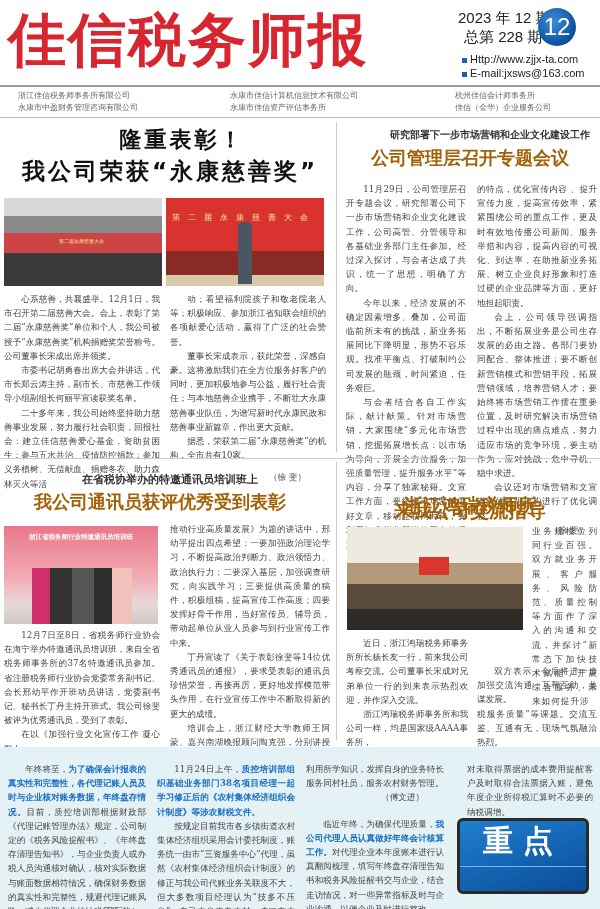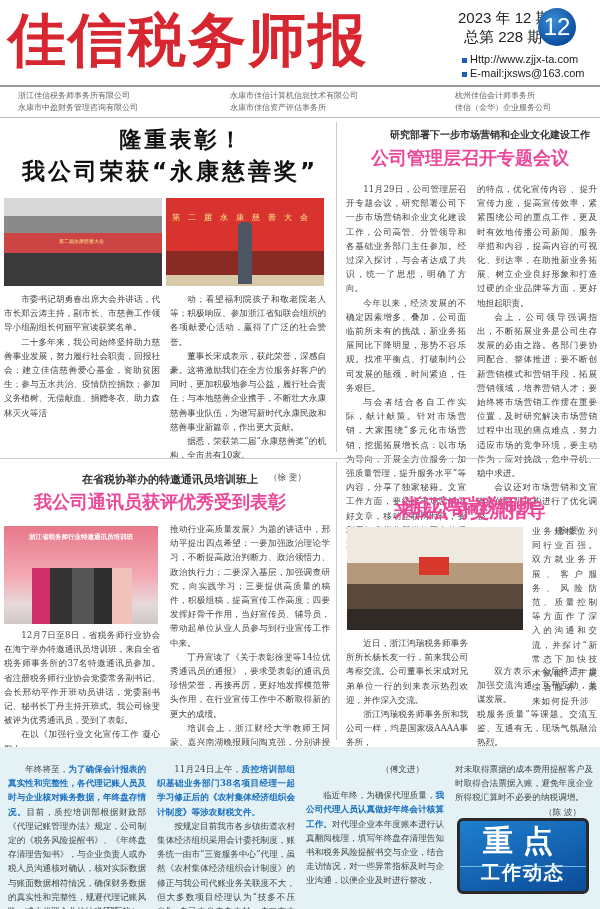--- a/index.html
+++ b/index.html
@@ -12,21 +12,21 @@
   .contact .sq { display: inline-block; width: 5px; height: 5px; background: #1a5fb4; margin-right: 3px; vertical-align: middle; }
   .rule-top { left: 0; top: 85px; width: 600px; height: 2px; background: #999; }
   .firms { top: 90px; font-family: "DejaVu Sans", sans-serif; font-size: 8px; color: #666; line-height: 12px; }
   .rule-2 { left: 0; top: 117px; width: 600px; height: 1px; background: #bbb; }
   .h1a { left: 0; width: 340px; text-align: center; font-family: "DejaVu Sans", sans-serif; font-weight: bold; color: #111; }
   .photo { background: #777; overflow: hidden; }
   .body-text { font-size: 8.6px; line-height: 14.2px; color: #444; text-align: justify; }
   .body-text p { text-indent: 2em; }
   .sig { text-align: right; padding-right: 20px; }
   .sub-head { font-family: "DejaVu Sans", sans-serif; font-weight: bold; color: #333; text-align: center; }
-  .blue-head { font-family: Liberation Sans, sans-serif; font-weight: bold; color: #ec4899; text-align: center; }
+  .blue-head { font-family: Liberation Sans, sans-serif; font-weight: bold; color: #a16207; text-align: center; }
   .vdiv { width: 1px; background: #ccc; }
   .bottom-panel { left: 0; top: 747px; width: 600px; height: 162px; background: #e4f2f5; }
   .hl { color: #1a6fc0; font-weight: bold; }
   .badge-box { left: 457px; top: 818px; width: 132px; height: 76px; border: 3px solid #2a2a2a; border-radius: 6px; background: linear-gradient(160deg, #1f7fcf, #0b4c98); overflow: hidden; }
   .badge-box .l1 { font-family: "DejaVu Sans", sans-serif; font-weight: bold; color: #fff; font-size: 30px; text-align: center; letter-spacing: 10px; line-height: 36px; margin-top: 2px; }
   .badge-box .l2 { font-family: "DejaVu Sans", sans-serif; font-weight: bold; color: #fff; font-size: 19px; text-align: center; letter-spacing: 2px; line-height: 26px; }
   .badge-box .line { position: absolute; left: 0; top: 45px; width: 100%; height: 1px; background: rgba(160,220,255,0.7); }
 </style>
 </head>
 <body>
@@ -62,20 +62,21 @@
 
 <div class="abs photo" style="left:4px; top:198px; width:158px; height:88px; background:linear-gradient(#d8d8d8 0 20%, #8a8a8a 20% 40%, #c44 40% 62%, #3a3a3a 62%);">
   <div style="position:absolute; left:55px; top:40px; font-size:5px; color:#fde68a;">第二届永康慈善大会</div>
 </div>
 <div class="abs photo" style="left:166px; top:198px; width:158px; height:88px; background:linear-gradient(#d9332f 0 60%, #8a2a24 60% 88%, #d8c9a8 88%);">
   <div style="position:absolute; left:6px; top:14px; font-size:8px; color:#fde68a; letter-spacing:8px; white-space:nowrap;">第二届永康慈善大会</div>
   <div style="position:absolute; left:72px; top:24px; width:14px; height:62px; background:#4b5563; border-radius:5px 5px 0 0;"></div>
 </div>
 
 <div class="abs body-text" style="left:4px; top:292px; width:156px;">
+  <p>心系慈善，共襄盛举。12月1日，我市召开第二届慈善大会。会上，表彰了第二届“永康慈善奖”单位和个人，我公司被授予“永康慈善奖”机构捐赠奖荣誉称号。公司董事长宋成出席并领奖。</p>
   <p>市委书记胡勇春出席大会并讲话，代市长郑云涛主持，副市长、市慈善工作领导小组副组长何丽平宣读获奖名单。</p>
   <p>二十多年来，我公司始终坚持助力慈善事业发展，努力履行社会职责，回报社会：建立佳信慈善爱心基金，资助贫困生；参与五水共治、疫情防控捐款；参加义务植树、无偿献血、捐赠冬衣、助力森林灭火等活</p>
 </div>
 <div class="abs body-text" style="left:170px; top:292px; width:156px;">
   <p>动；看望福利院孩子和敬老院老人等；积极响应、参加浙江省知联会组织的各项献爱心活动，赢得了广泛的社会赞誉。</p>
   <p>董事长宋成表示，获此荣誉，深感自豪。这将激励我们在全方位服务好客户的同时，更加积极地参与公益，履行社会责任；与本地慈善企业携手，不断壮大永康慈善事业队伍，为谱写新时代永康民政和慈善事业新篇章，作出更大贡献。</p>
   <p>据悉，荣获第二届“永康慈善奖”的机构，全市共有10家。</p>
   <div class="sig" style="margin-top:8px;">（徐 斐）</div>
 </div>
 
@@ -135,24 +136,24 @@
 <div class="abs bottom-panel"></div>
 <div class="abs body-text" style="left:8px; top:762px; width:138px;">
   <p><span>年终将至，</span><span class="hl">为了确保会计报表的真实性和完整性，各代理记账人员及时与企业核对账务数据，年终盘存情况。</span><span>目前，质控培训部根据财政部《代理记账管理办法》规定，公司制定的《税务风险提醒书》、《年终盘存清理告知书》，与企业负责人或办税人员沟通核对确认，核对实际数据与账面数据相符情况，确保财务数据的真实性和完整性，规避代理记账风险，减少代理企业的纳税风险。</span></p>
   <div class="sig" style="margin-top:-14px; padding-right:6px;">（吕丽艳）</div>
 </div>
 <div class="abs body-text" style="left:157px; top:762px; width:138px;">
   <p><span>11月24日上午，</span><span class="hl">质控培训部组织基础业务部门38名项目经理一起学习修正后的《农村集体经济组织会计制度》等涉农财税文件。</span></p>
   <p>按规定目前我市各乡镇街道农村集体经济组织采用会计委托制度，账务统一由市“三资服务中心”代理，虽然《农村集体经济组织会计制度》的修正与我公司代账业务关联度不大，但大多数项目经理认为“技多不压身”，自己本身来自农村，户口在农村，正好可以</p>
 </div>
 <div class="abs body-text" style="left:306px; top:762px; width:138px;">
+  <p style="text-indent:0;">利用所学知识，发挥自身的业务特长服务同村社员，服务农村财务管理。</p>
   <div class="sig">（傅文进）</div>
   <p style="margin-top:12px;"><span>临近年终，为确保代理质量，</span><span class="hl">我公司代理人员认真做好年终会计核算工作。</span><span>对代理企业本年度账本进行认真翻阅梳理，填写年终盘存清理告知书和税务风险提醒书交与企业，结合走访情况，对一些异常指标及时与企业沟通，以便企业及时进行整改，</span></p>
 </div>
 <div class="abs body-text" style="left:455px; top:762px; width:138px;">
-  <p style="text-indent:0;">对未取得票据的成本费用提醒客户及时取得合法票据入账，避免年度企业所得税汇算时不必要的纳税调增。</p>
+  <p style="text-indent:0;margin-left:12px;">对未取得票据的成本费用提醒客户及时取得合法票据入账，避免年度企业所得税汇算时不必要的纳税调增。</p>
   <div class="sig" style="padding-right:12px;">（陈 波）</div>
 </div>
 <div class="abs badge-box">
   <div class="line"></div>
   <div class="l1">重点</div>
-  <div class="l2">工作动态</div>
 </div>
 
 </body></html>

